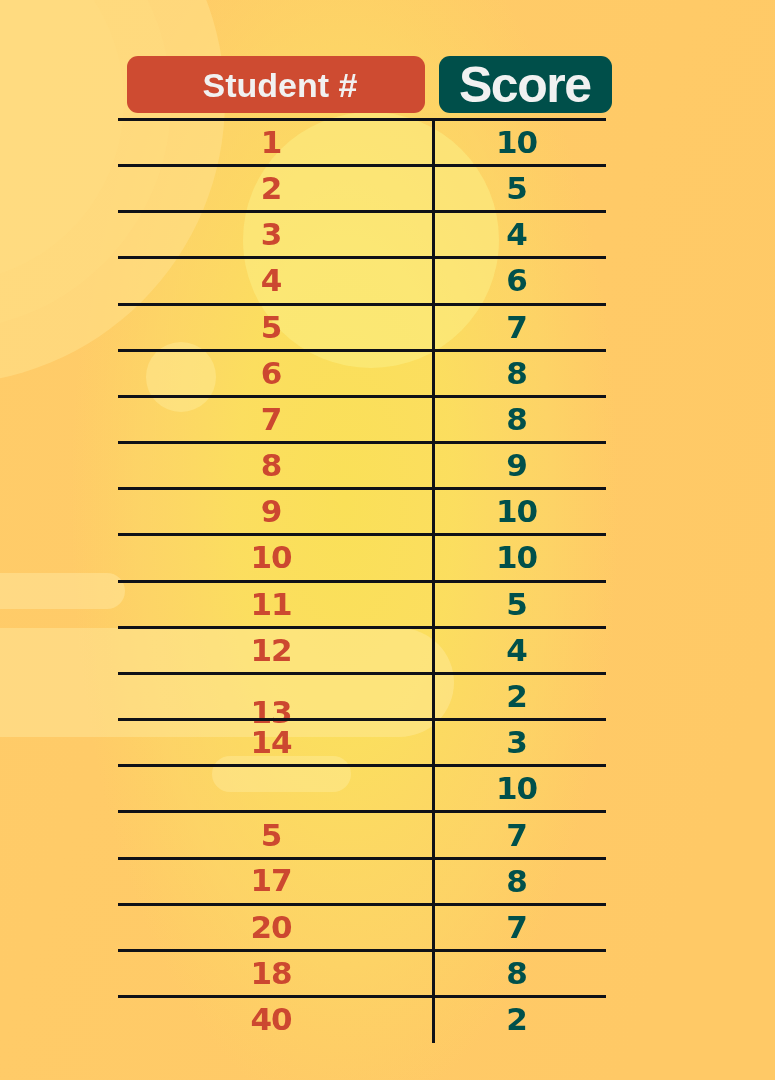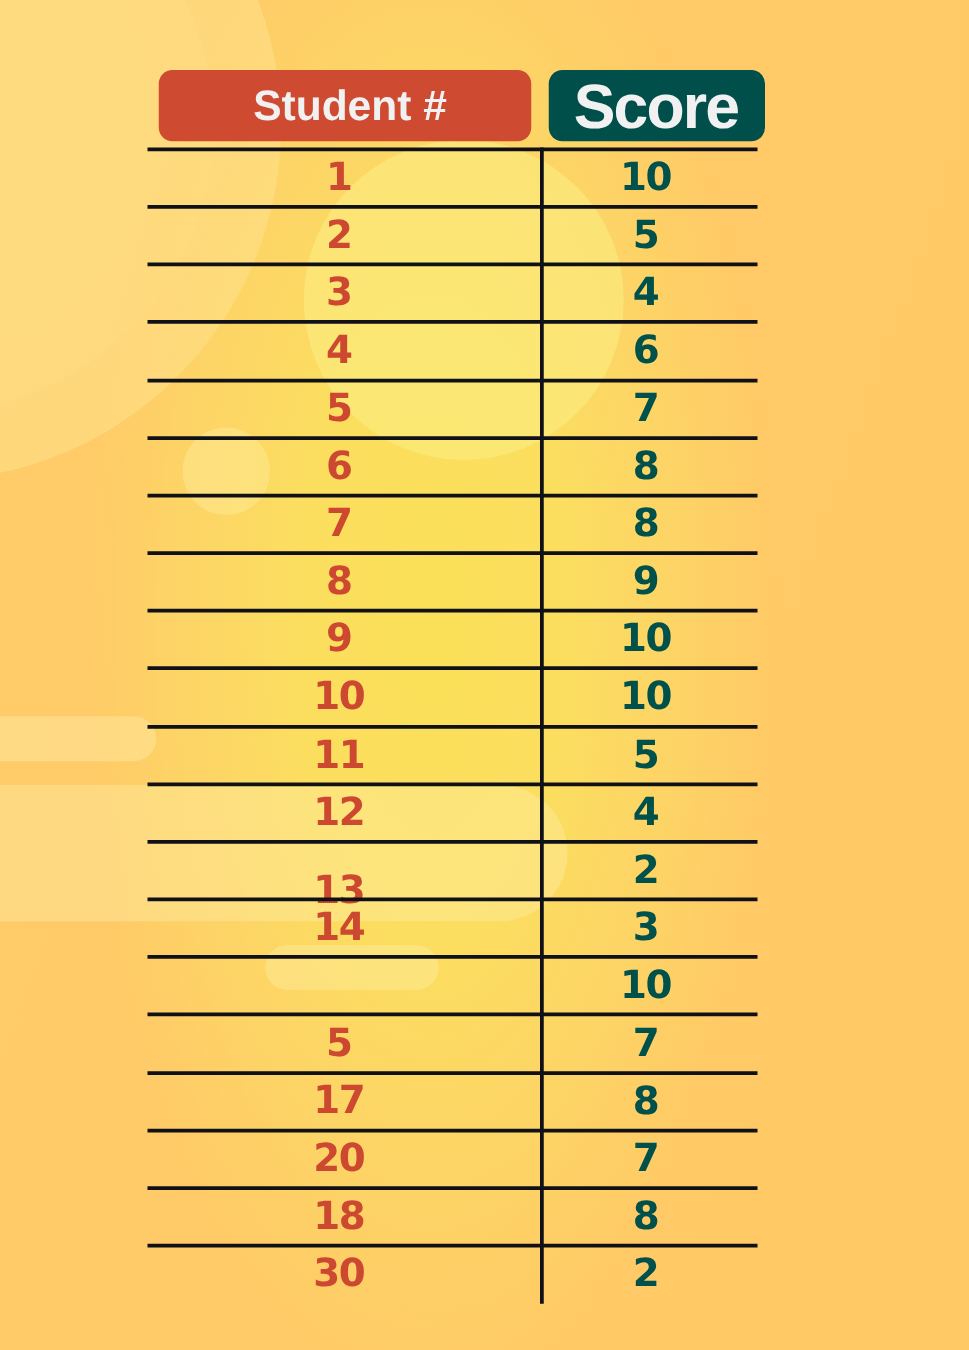--- a/index.html
+++ b/index.html
@@ -120,17 +120,17 @@
       <div class="hline" style="top: 737.38px;"></div>
       <div class="cell cell-a" style="top: 738px; height: 46.18px;">17</div>
       <div class="cell cell-b" style="top: 738.88px; height: 46.18px;">8</div>
       <div class="hline" style="top: 783.56px;"></div>
       <div class="cell cell-a" style="top: 785.06px; height: 46.18px;">20</div>
       <div class="cell cell-b" style="top: 785.06px; height: 46.18px;">7</div>
       <div class="hline" style="top: 829.74px;"></div>
       <div class="cell cell-a" style="top: 831.24px; height: 46.18px;">18</div>
       <div class="cell cell-b" style="top: 831.24px; height: 46.18px;">8</div>
       <div class="hline" style="top: 875.92px;"></div>
-      <div class="cell cell-a" style="top: 877.42px; height: 46.18px;">30</div>
+      <div class="cell cell-a" style="top: 877.42px; height: 46.18px;">40</div>
       <div class="cell cell-b" style="top: 877.42px; height: 46.18px;">2</div>
       <div class="hline" style="top: -1.5px;"></div>
     </div>
 </div>
 
 </body></html>

